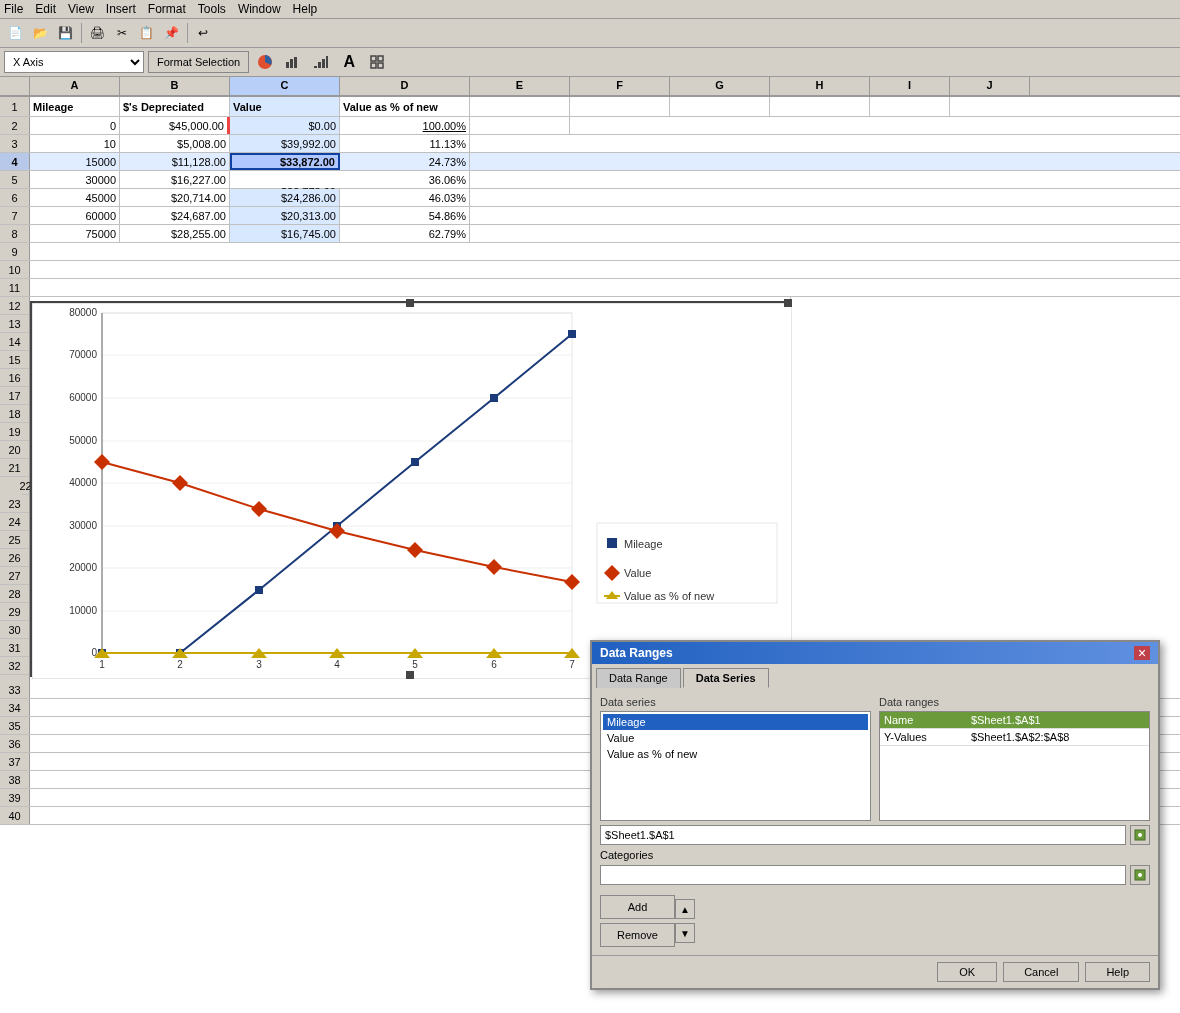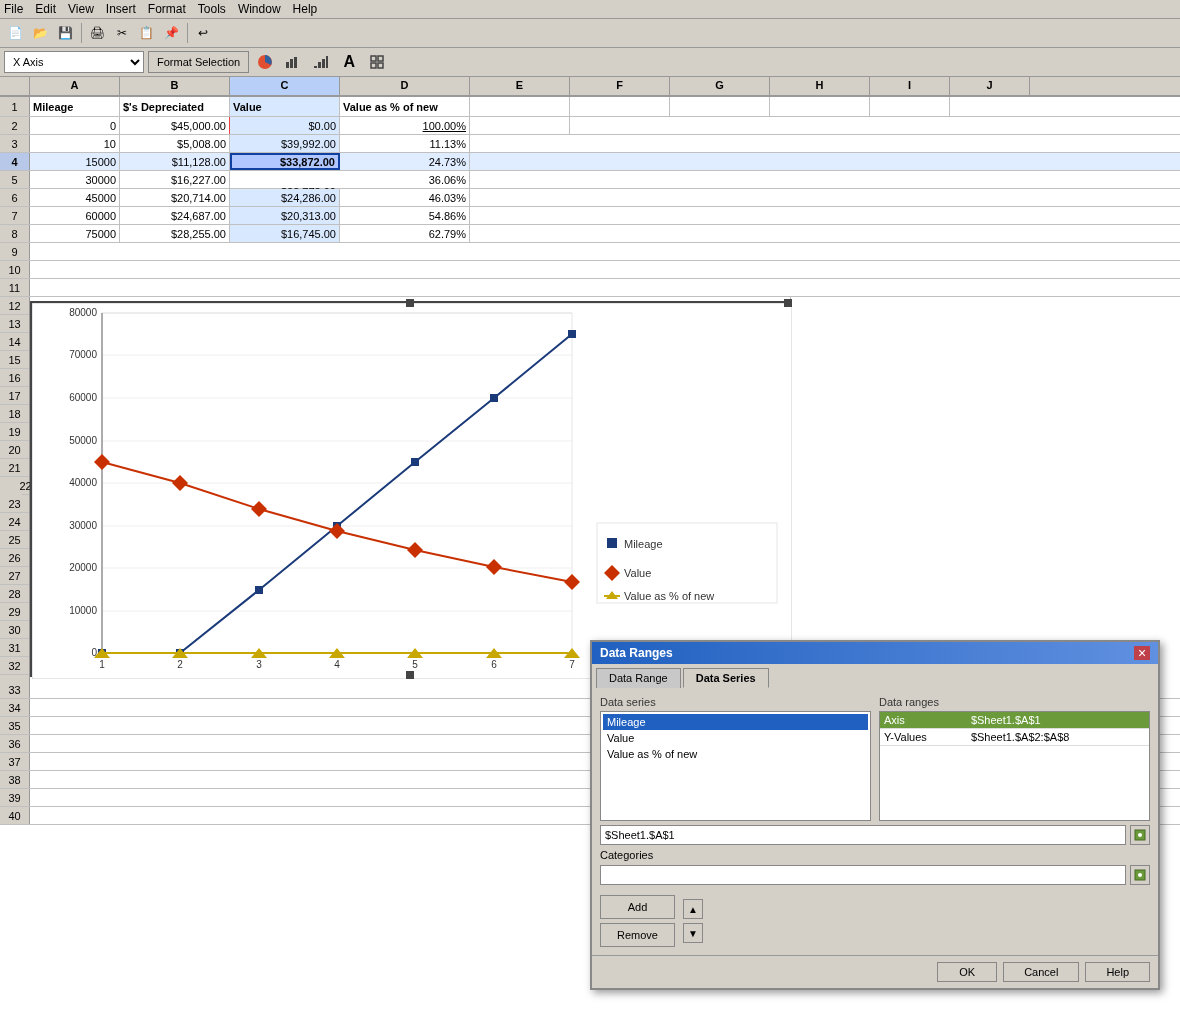--- a/index.html
+++ b/index.html
@@ -147,21 +147,21 @@
         <div style="width:100px; min-width:100px; border-right:1px solid #c0c0c0; font-size:11px; padding:1px 3px;"></div>
         <div style="width:100px; min-width:100px; border-right:1px solid #c0c0c0; font-size:11px; padding:1px 3px;"></div>
         <div style="width:100px; min-width:100px; border-right:1px solid #c0c0c0; font-size:11px; padding:1px 3px;"></div>
         <div style="width:80px; min-width:80px; border-right:1px solid #c0c0c0; font-size:11px; padding:1px 3px;"></div>
         <div style="width:80px; min-width:80px; font-size:11px; padding:1px 3px;"></div>
       </div>
 
       <div style="display:flex; border-bottom:1px solid #c0c0c0; height:18px;">
         <div style="width:30px; min-width:30px; border-right:1px solid #999; background:#d4d0c8; text-align:center; font-size:11px; display:flex; align-items:center; justify-content:center;">2</div>
         <div style="width:90px; min-width:90px; border-right:1px solid #c0c0c0; font-size:11px; padding:1px 3px; display:flex; align-items:center; justify-content:flex-end; overflow:hidden;">0</div>
-        <div style="width:110px; min-width:110px; border-right:1px solid #ef4444; font-size:11px; padding:1px 3px; display:flex; align-items:center; justify-content:flex-end; overflow:hidden;">$45,000.00</div>
+        <div style="width:110px; min-width:110px; border-right:3px solid #ef4444; font-size:11px; padding:1px 3px; display:flex; align-items:center; justify-content:flex-end; overflow:hidden;">$45,000.00</div>
         <div style="width:110px; min-width:110px; border-right:1px solid #c0c0c0; font-size:11px; padding:1px 3px; display:flex; align-items:center; justify-content:flex-end; overflow:hidden; background:#d8e8ff;">$0.00</div>
         <div style="width:130px; min-width:130px; border-right:1px solid #c0c0c0; font-size:11px; padding:1px 3px; display:flex; align-items:center; justify-content:flex-end; overflow:hidden;text-decoration:underline;">100.00%</div>
         <div style="width:100px; min-width:100px; border-right:1px solid #c0c0c0;"></div>
         <div style="flex:1;"></div>
       </div>
 
       <div style="display:flex; border-bottom:1px solid #c0c0c0; height:18px;">
         <div style="width:30px; min-width:30px; border-right:1px solid #999; background:#d4d0c8; text-align:center; font-size:11px; display:flex; align-items:center; justify-content:center;">3</div>
         <div style="width:90px; min-width:90px; border-right:1px solid #c0c0c0; font-size:11px; padding:1px 3px; display:flex; align-items:center; justify-content:flex-end;">10</div>
         <div style="width:110px; min-width:110px; border-right:1px solid #c0c0c0; font-size:11px; padding:1px 3px; display:flex; align-items:center; justify-content:flex-end;">$5,008.00</div>
@@ -416,21 +416,21 @@
               <div class="series-item">Value as % of new</div>
             </div>
           </div>
 
           <div class="dialog-col">
             <div class="dialog-col-label">Data ranges</div>
             <div class="ranges-table">
               <table>
                 <tbody>
                     <tr style="background:#6a9a3a; color:white;">
-                  <td>Axis</td>
+                  <td>Name</td>
                   <td>$Sheet1.$A$1</td>
                 </tr>
                 <tr class="ranges-row-normal">
                   <td>Y-Values</td>
                   <td>$Sheet1.$A$2:$A$8</td>
                 </tr>
               </tbody>
                 </table>
             </div>
           </div>
@@ -452,21 +452,21 @@
         <div class="dialog-input-row">
           <input class="dialog-input" type="text" value="" style="">
           <button class="dialog-input-btn">
             <svg width="12" height="12" viewBox="0 0 12 12">
                 <rect x="1" y="1" width="10" height="10" fill="#6a9a3a" stroke="#446a24" stroke-width="1"></rect>
                 <circle cx="6" cy="6" r="2" fill="white"></circle>
               </svg>
           </button>
         </div>
 
-        <div style="display:flex; align-items:center; gap:8px; margin-top:10px;">
+        <div style="display:flex; align-items:center; margin-top:10px;">
           <div style="display:flex; flex-direction:column; gap:4px;">
             <button class="dialog-action-btn">Add</button>
             <button class="dialog-action-btn">Remove</button>
           </div>
           <div style="display:flex; flex-direction:column; gap:4px;">
             <button class="arrow-btn">▲</button>
             <button class="arrow-btn">▼</button>
           </div>
         </div>
       </div>

